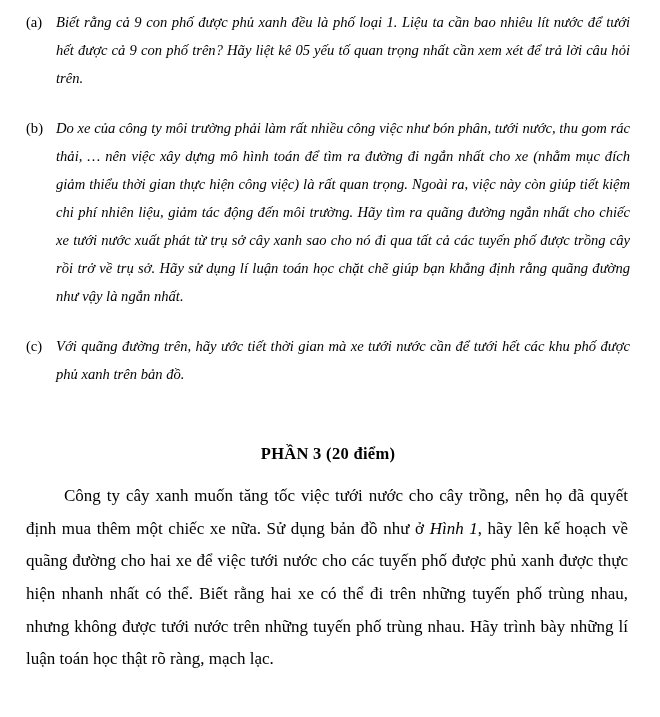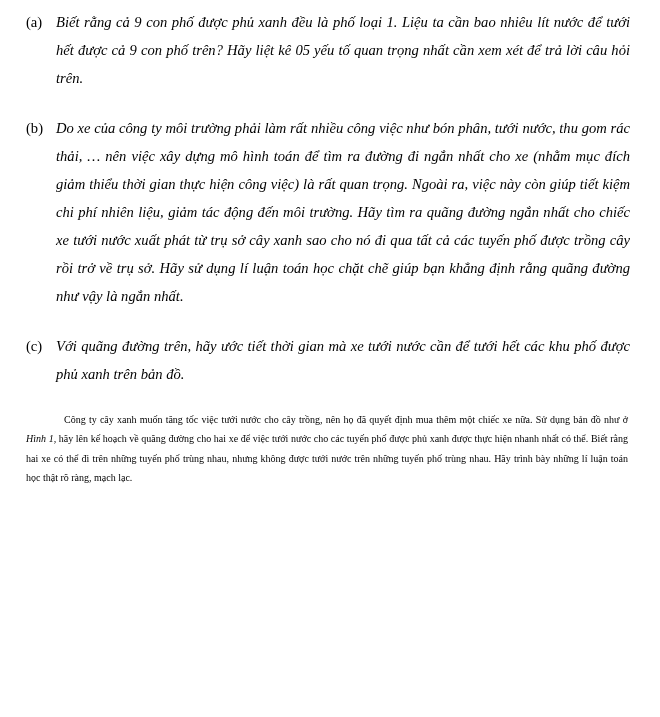--- a/index.html
+++ b/index.html
@@ -45,21 +45,21 @@
   }
   .part-heading {
     margin-top: 56px;
     margin-bottom: 16px;
     text-align: center;
     font-size: 16.5px;
     font-weight: bold;
     letter-spacing: 0.3px;
   }
   .para {
-    font-size: 10px;
+    font-size: 17px;
     line-height: 1.92;
     text-align: justify;
     text-justify: inter-word;
     text-indent: 38px;
     margin: 0;
     padding-right: 2px;
   }
   .italic {
     font-style: italic;
   }
@@ -77,16 +77,17 @@
   <div class="item">
     <div class="marker">(b)</div>
     <div class="body">Do xe của công ty môi trường phải làm rất nhiều công việc như bón phân, tưới nước, thu gom rác thải, … nên việc xây dựng mô hình toán để tìm ra đường đi ngắn nhất cho xe (nhằm mục đích giảm thiểu thời gian thực hiện công việc) là rất quan trọng. Ngoài ra, việc này còn giúp tiết kiệm chi phí nhiên liệu, giảm tác động đến môi trường. Hãy tìm ra quãng đường ngắn nhất cho chiếc xe tưới nước xuất phát từ trụ sở cây xanh sao cho nó đi qua tất cả các tuyến phố được trồng cây rồi trở về trụ sở. Hãy sử dụng lí luận toán học chặt chẽ giúp bạn khẳng định rằng quãng đường như vậy là ngắn nhất.</div>
   </div>
 
   <div class="item">
     <div class="marker">(c)</div>
     <div class="body">Với quãng đường trên, hãy ước tiết thời gian mà xe tưới nước cần để tưới hết các khu phố được phủ xanh trên bản đồ.</div>
   </div>
 
+  <div class="part-heading">PHẦN 3 (20 điểm)</div>
 
   <p class="para"><span>Công ty cây xanh muốn tăng tốc việc tưới nước cho cây trồng, nên họ đã quyết định mua thêm một chiếc xe nữa. Sử dụng bản đồ như ở </span><span class="italic">Hình 1</span><span>, hãy lên kế hoạch về quãng đường cho hai xe để việc tưới nước cho các tuyến phố được phủ xanh được thực hiện nhanh nhất có thể. Biết rằng hai xe có thể đi trên những tuyến phố trùng nhau, nhưng không được tưới nước trên những tuyến phố trùng nhau. Hãy trình bày những lí luận toán học thật rõ ràng, mạch lạc.</span></p>
 
 </div>
 
 </body></html>

